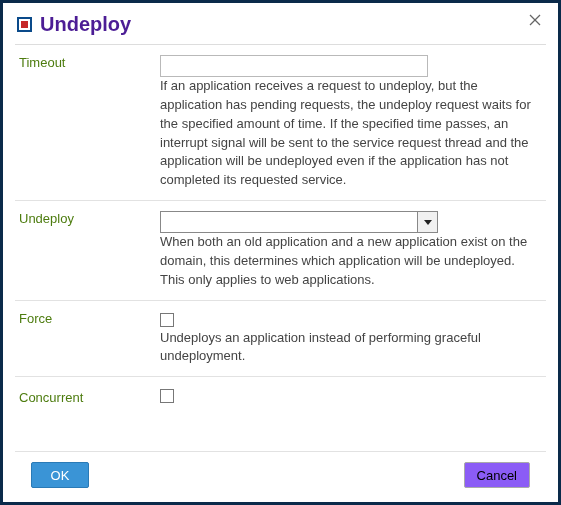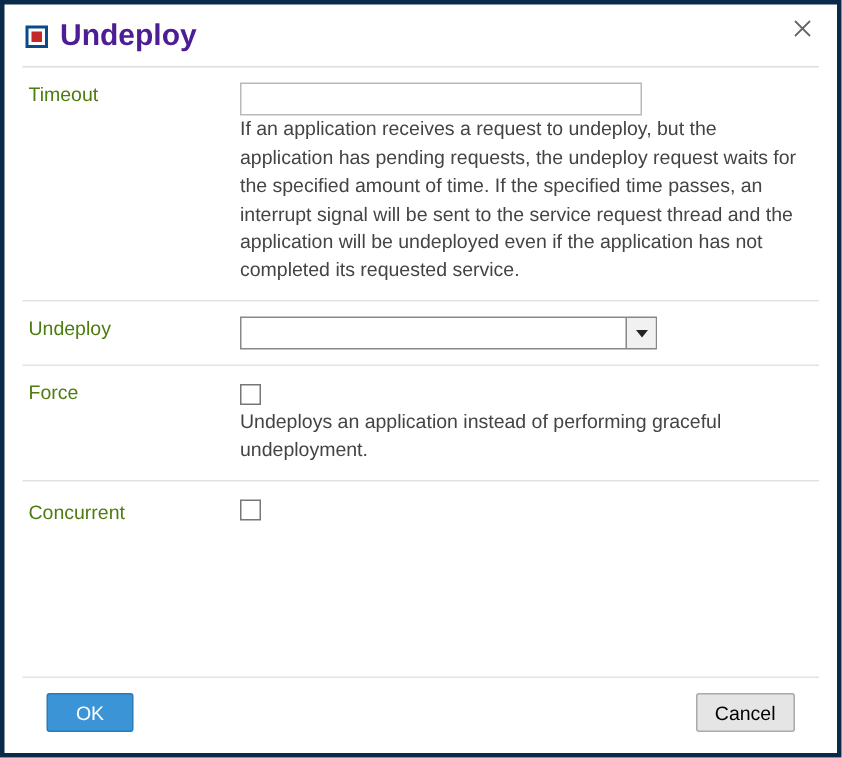--- a/index.html
+++ b/index.html
@@ -140,21 +140,21 @@
       justify-content: space-between;
       gap: 10px;
       padding: 10px 16px 14px 16px;
       border-top: 1px solid #e2e2e2;
       margin: 0 12px;
     }
     .btn {
       min-width: 58px;
       height: 26px;
       border: 1px solid #aaa;
-      background: #e5e5e5;
+      background: #8b5cf6;
       font-family: inherit;
       font-size: 13px;
       cursor: pointer;
       padding: 0 12px;
       border-radius: 2px;
     }
     .btn-primary {
       background: #3a94d6;
       border-color: #2a7ab6;
       color: #fff;
@@ -191,20 +191,21 @@
     <div class="label-col">
       <span class="field-label">Undeploy</span>
     </div>
     <div class="control-col">
       <div class="select-wrap">
         <div class="select-value"></div>
         <div class="select-btn">
           <span class="chevron-down"></span>
         </div>
       </div>
+      <div class="desc">When both an old application and a new application exist on the domain, this determines which application will be undeployed. This only applies to web applications.</div>
     </div>
   </div>
 
   <div class="row">
     <div class="label-col">
       <span class="field-label">Force</span>
     </div>
     <div class="control-col">
       <div class="checkbox"></div>
       <div class="desc">Undeploys an application instead of performing graceful undeployment.</div>

